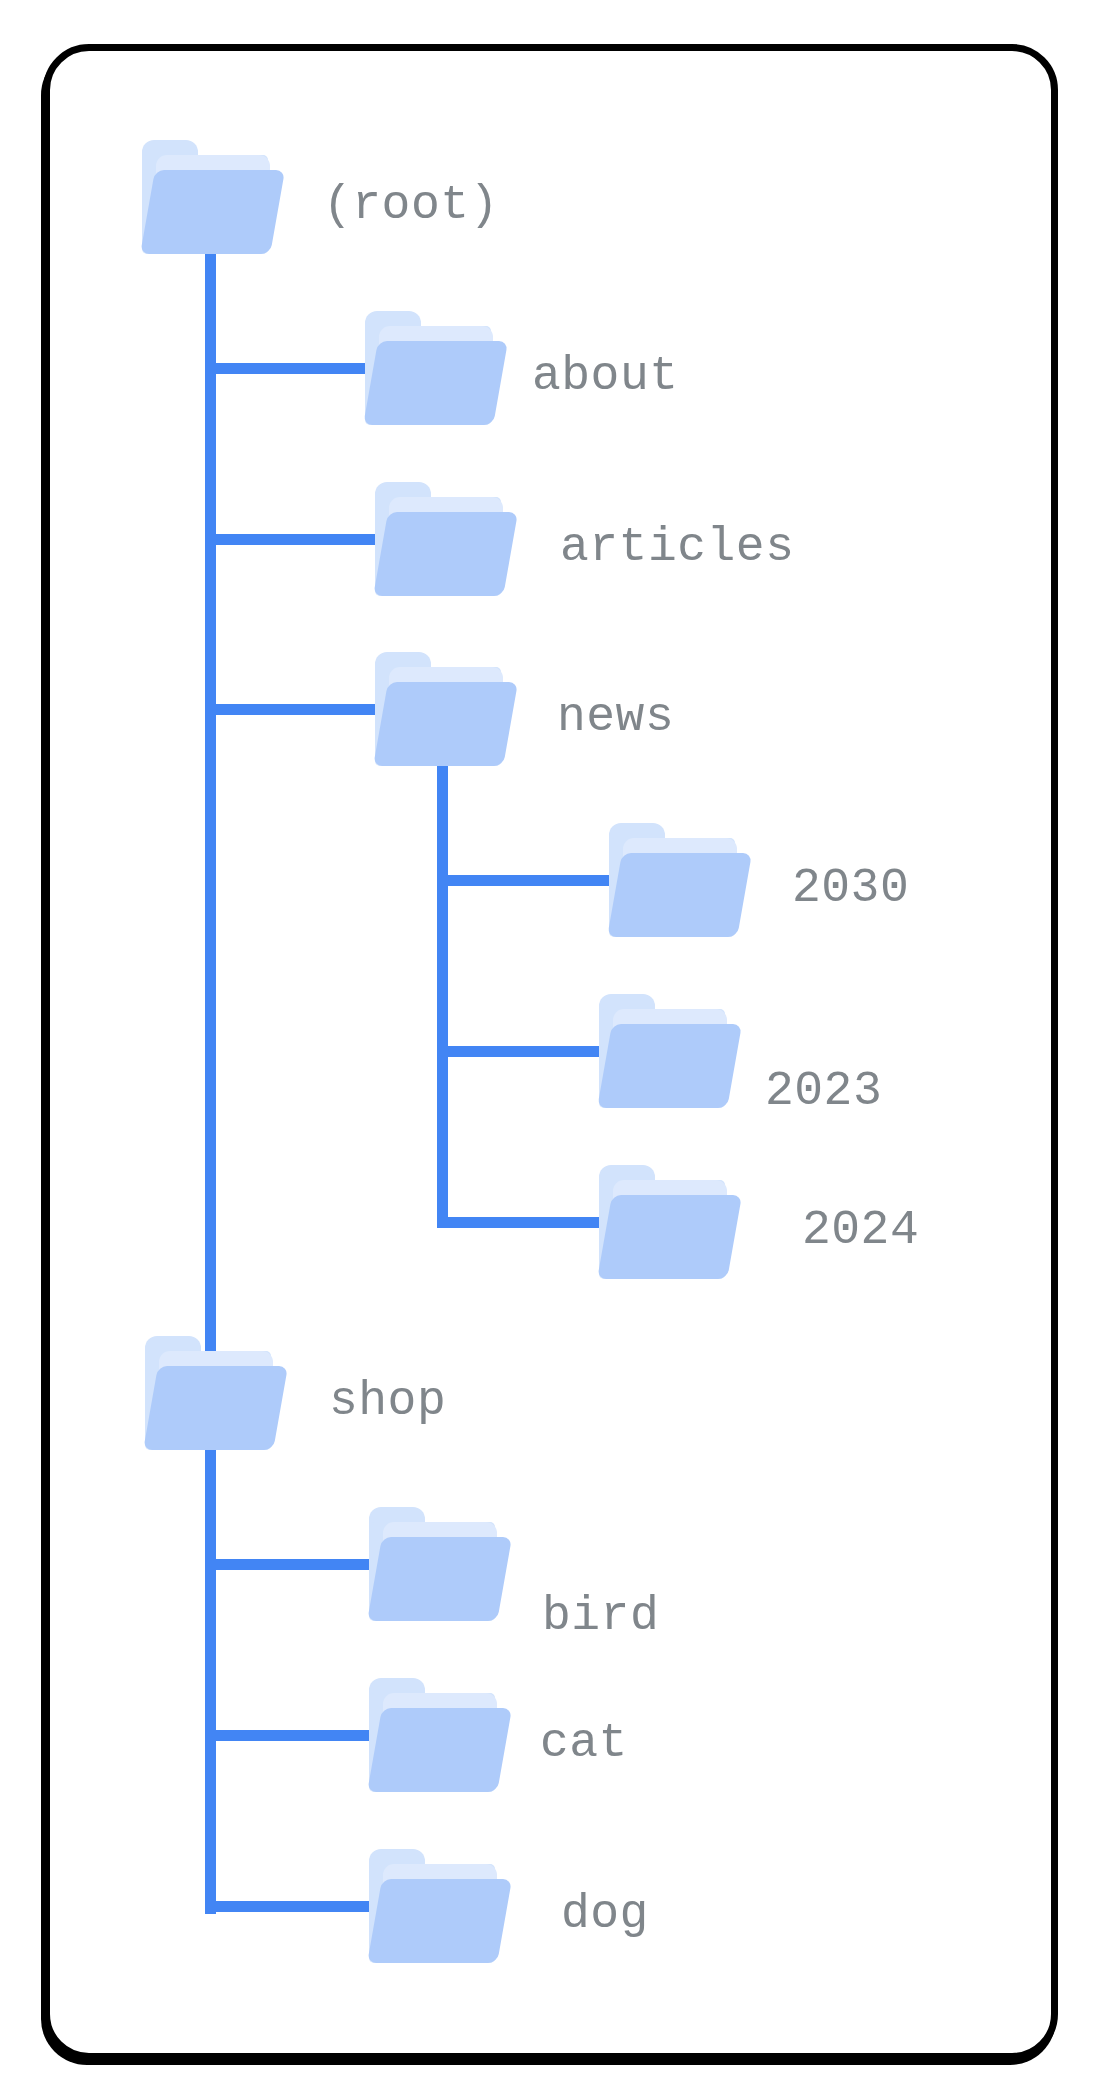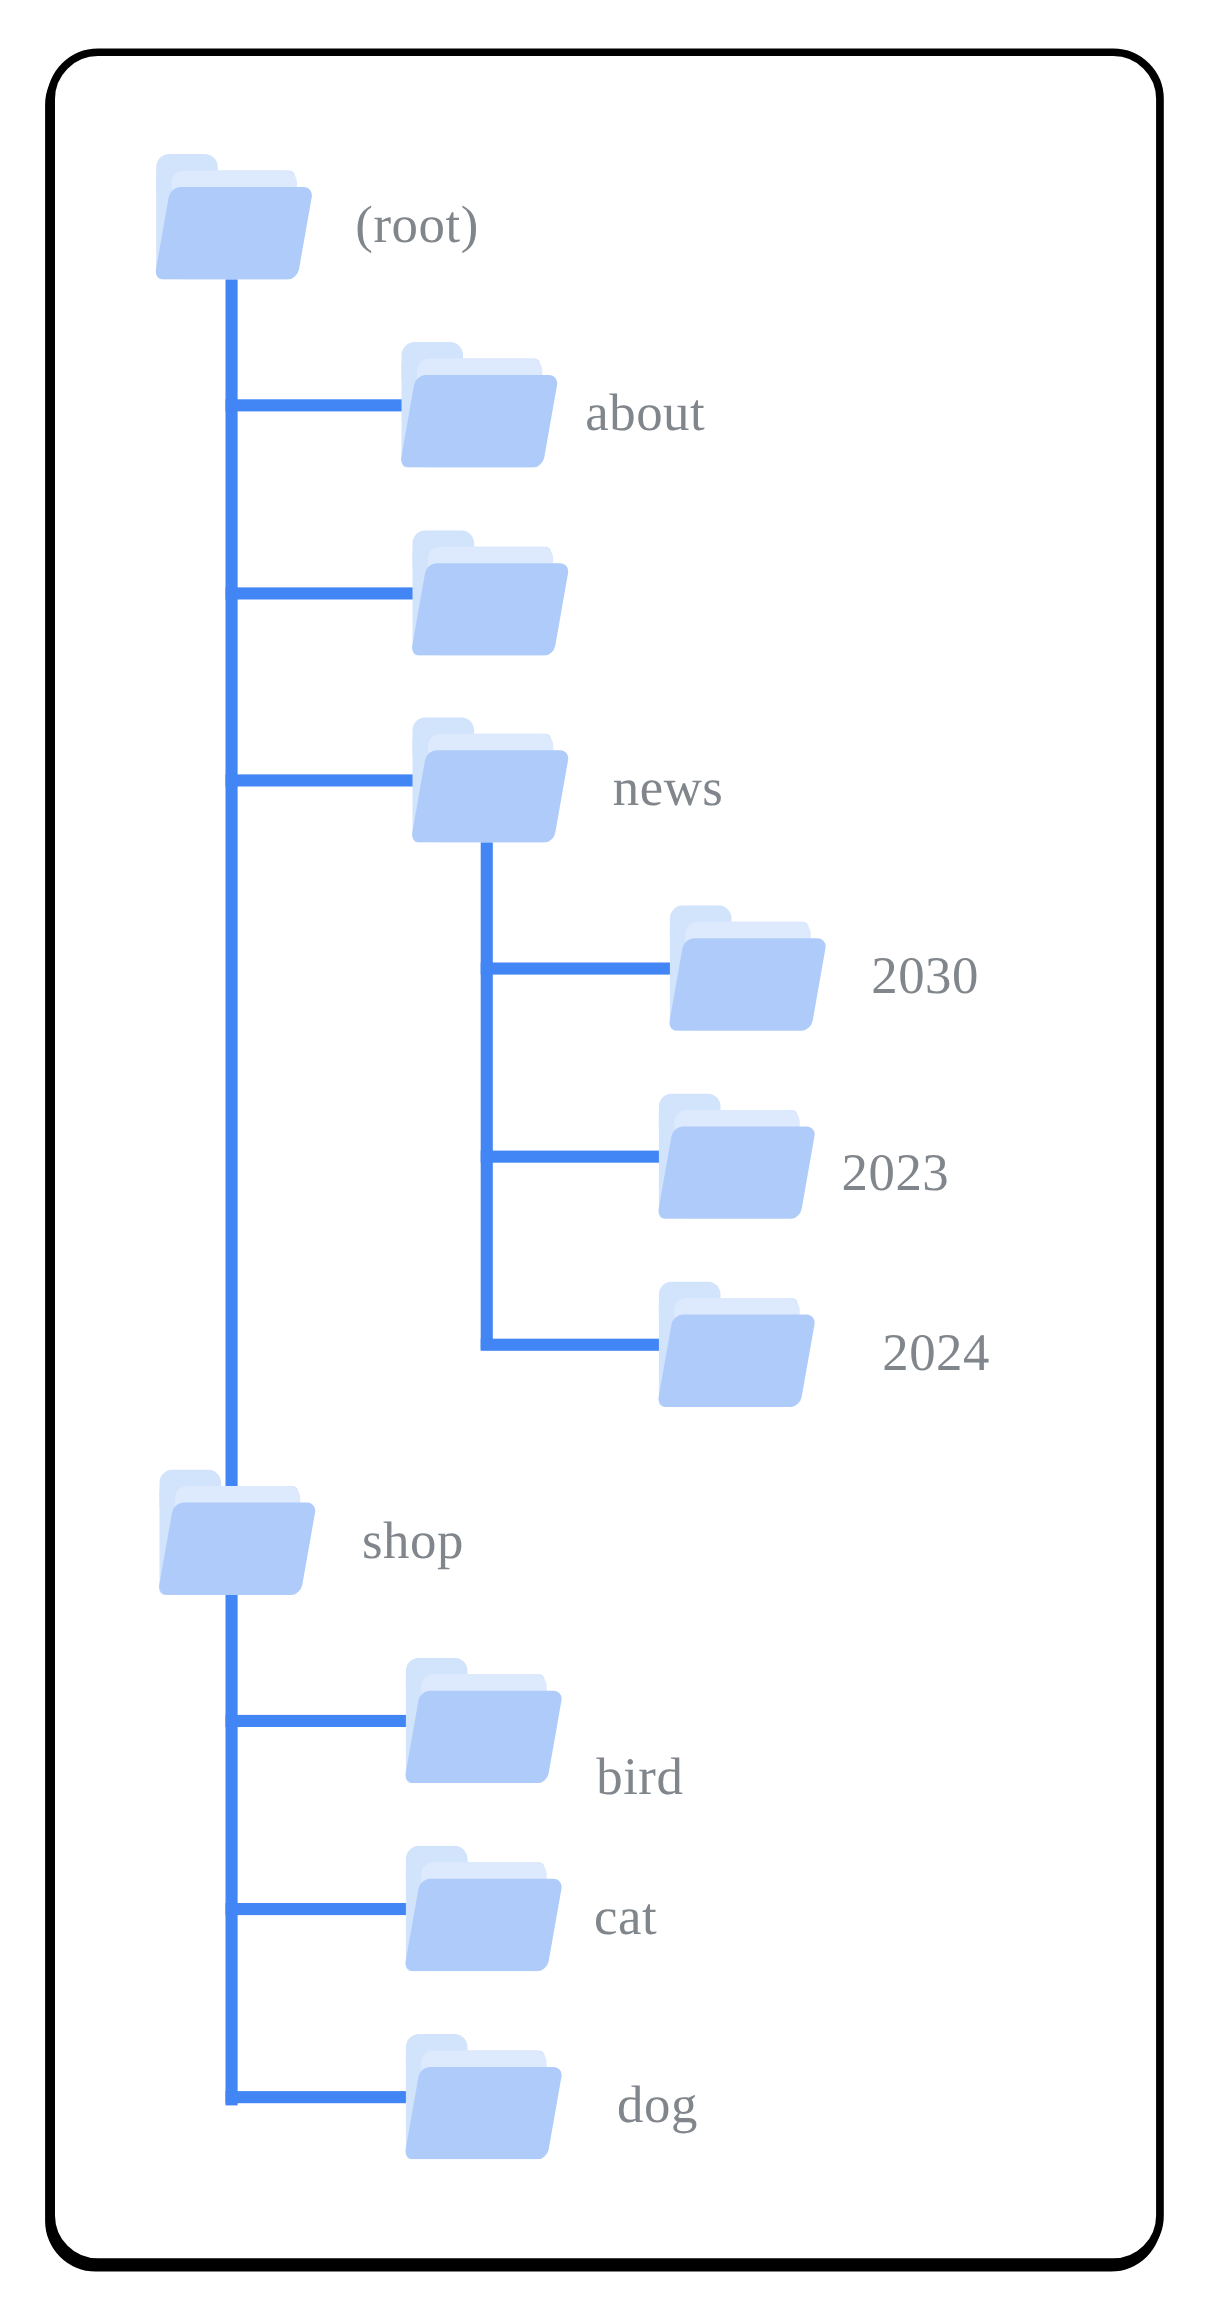--- a/index.html
+++ b/index.html
@@ -1,17 +1,17 @@
 <!DOCTYPE html>
 <html style="--color-connector: #4285f4; --color-folder_front: #aecbfa; --color-folder_back: #d2e3fc; --color-folder_flap: #dde9fd; --color-label: #80868b; --color-card_border: #000000; --color-background: #ffffff;"><head>
 <meta charset="utf-8">
 <style>
   html,body{margin:0;padding:0;background:var(--color-background,#fff);}
   .stage{position:relative;width:1100px;height:2100px;overflow:hidden;
-         font-family:Liberation Serif, serif;background:var(--color-background,#fff);}
+         font-family:Liberation Mono, monospace;background:var(--color-background,#fff);}
   .card{position:absolute;left:43px;top:44px;width:1001px;height:2002px;
         border:7px solid var(--color-card_border,#000);border-radius:46px;
         box-shadow:-2px 5px 0 var(--color-card_border,#000);background:var(--color-background,#fff);}
   .line{position:absolute;background:var(--color-connector,#4285f4);z-index:1;}
   .node{position:absolute;z-index:2;width:148px;height:114px;}
   .label{position:absolute;z-index:2;height:72px;line-height:72px;
          font-size:48px;color:var(--color-label,#80868b);letter-spacing:0.5px;white-space:nowrap;}
   .f-back{fill:var(--color-folder_back,#d2e3fc);}
   .f-flap{fill:var(--color-folder_flap,#dde9fd);}
   .f-front{fill:var(--color-folder_front,#aecbfa);}
@@ -119,23 +119,24 @@
       <svg width="148" height="114" viewBox="0 0 148 114">
         <rect x="2" y="0" width="56" height="44" rx="12" class="f-back"></rect>
           <rect x="2" y="15" width="126" height="99" rx="5" class="f-back"></rect>
           <rect x="16" y="15" width="114" height="99" rx="11" class="f-flap"></rect>
           <rect x="20.3" y="30" width="130" height="84" rx="9" class="f-front" transform="skewX(-10)"></rect>
       </svg>
     </div>
 
     <div class="label" style="left:273px;top:118px">(root)</div>
     <div class="label" style="left:482px;top:289px">about</div>
+    <div class="label" style="left:510px;top:460px">articles</div>
     <div class="label" style="left:507px;top:630px">news</div>
     <div class="label" style="left:742px;top:801px">2030</div>
-    <div class="label" style="left:715px;top:980px">2023</div>
+    <div class="label" style="left:715px;top:1004px">2023</div>
     <div class="label" style="left:752px;top:1143px">2024</div>
     <div class="label" style="left:279px;top:1314px">shop</div>
     <div class="label" style="left:492px;top:1529px">bird</div>
     <div class="label" style="left:490px;top:1656px">cat</div>
     <div class="label" style="left:511px;top:1827px">dog</div>
 
   </div>
 </div>
 
 </body></html>

